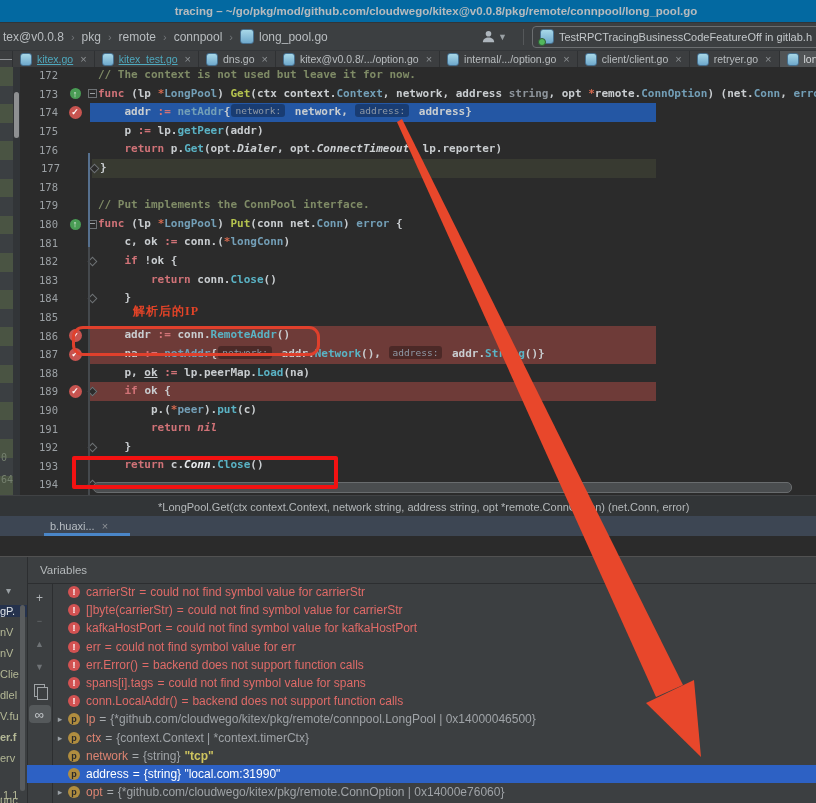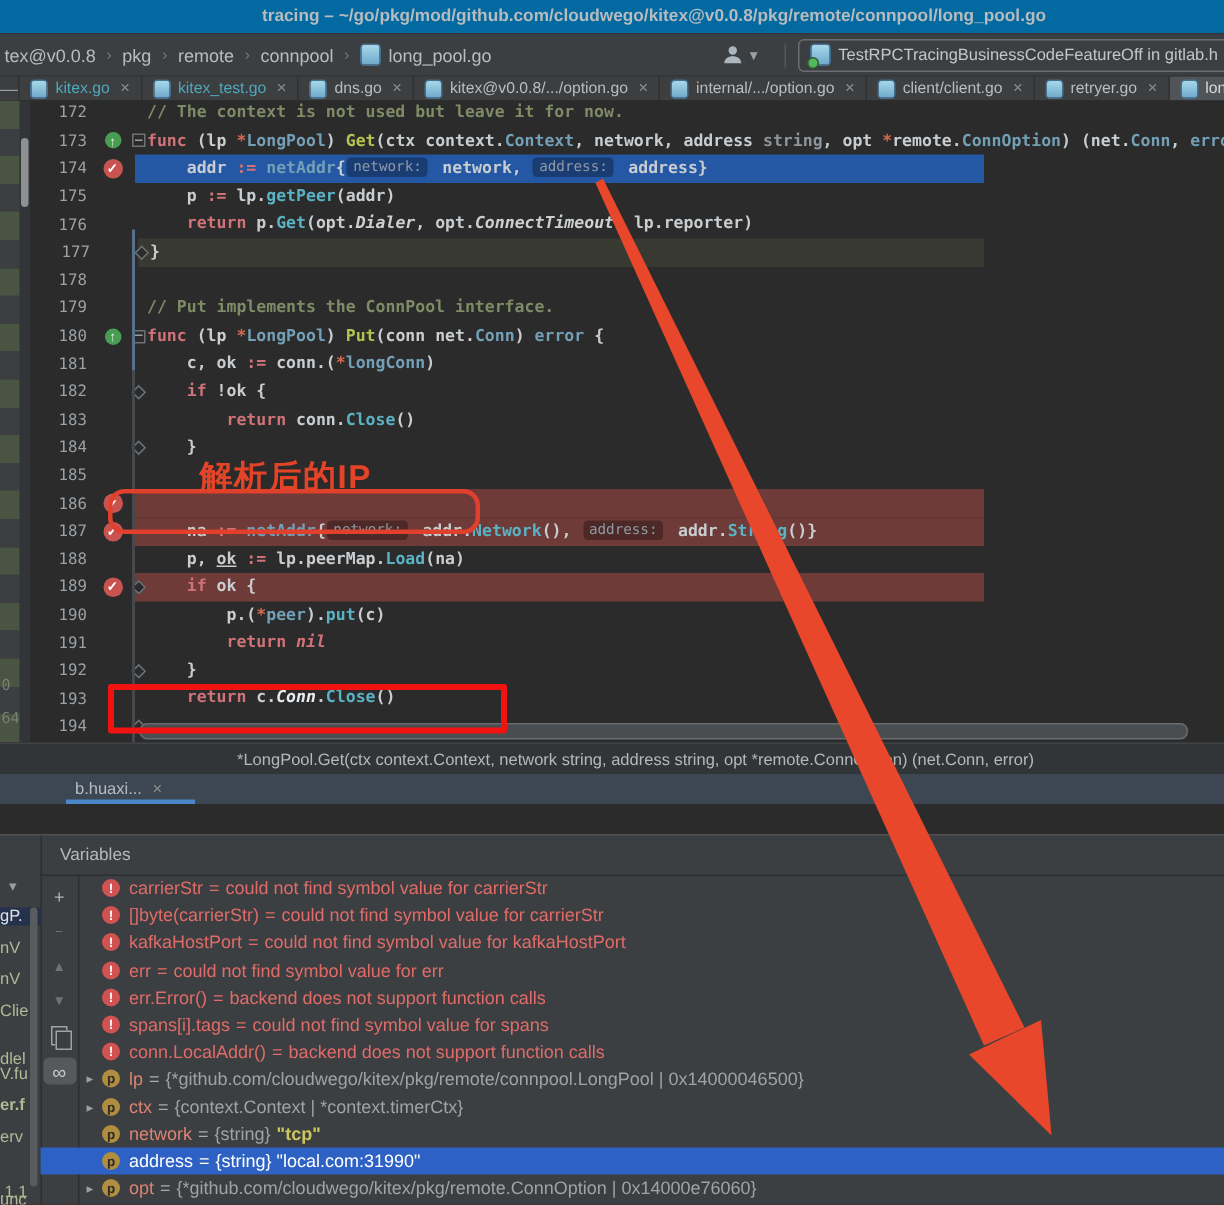--- a/index.html
+++ b/index.html
@@ -27,21 +27,21 @@
   .goicon.testdot:after{content:"";position:absolute;left:-3px;bottom:-3px;width:6px;height:6px;
     border-radius:50%;background:#52b85c;border:1px solid #2e5c33;}
   
   .tabbar{position:absolute;left:0;top:51px;width:816px;height:16px;background:#3c3e40;
     display:flex;align-items:stretch;overflow:hidden;border-bottom:1px solid #27292b;}
   .tabdash{width:22px;display:flex;align-items:center;justify-content:center;color:#9b9fa2;
     font-size:12px;border-right:1px solid #2f3133;}
   .tab{display:flex;align-items:center;gap:5px;padding:0 7px;border-right:1px solid #2f3133;
     font-size:10.5px;color:#b9bdbf;white-space:nowrap;cursor:default;}
   .tab .goicon{width:10px;height:11px;}
-  .tab.teal .tlabel{color:#4ea8bd;}
+  .tab.teal .tlabel{color:#4ea8bd;text-decoration:underline;}
   .tab.sel{background:#515456;color:#d8dadc;}
   .tclose{color:#8d9194;font-size:11px;margin-left:2px;}
   
   .editor{position:absolute;left:0;top:67px;width:816px;height:428px;background:#2b2b2b;overflow:hidden;}
   .bstrip{position:absolute;left:0;top:0;width:20px;height:428px;background:#323538;}
   .stripe{position:absolute;left:0;width:13px;height:19px;}
   .bsb{position:absolute;left:14px;top:25px;width:5px;height:46px;border-radius:3px;background:#8e9092;}
   .bfrag{position:absolute;left:1px;font:10px "DejaVu Sans Mono",monospace;color:#75806f;}
   #code{position:absolute;left:0;top:-1px;width:656px;}
   .line{display:flex;height:18.6px;align-items:center;position:relative;}
@@ -116,22 +116,22 @@
   .vval{color:#9fa3a7;}
   .vstr{color:#cfc55f;font-weight:bold;margin-left:4px;}
   .vrow.verr .vname,.vrow.verr .veq,.vrow.verr .vval{color:#e06b68;}
   .vrow.vsel .vname,.vrow.vsel .veq,.vrow.vsel .vval{color:#ffffff;}
   
   .annlayer{position:absolute;left:0;top:0;width:816px;height:803px;pointer-events:none;z-index:40;}
   .redbox1{position:absolute;left:72px;top:326px;width:242px;height:24px;border:3.5px solid #e0402c;
     border-radius:11px;z-index:41;}
   .redbox2{position:absolute;left:72px;top:456px;width:258px;height:25px;border:4.5px solid #f31212;
     border-radius:2px;z-index:41;}
-  .cnlabel{position:absolute;left:133px;top:303px;font-size:22px;font-weight:bold;color:#e34327;z-index:42;
-    font-family:Liberation Sans, sans-serif;letter-spacing:1px;}
+  .cnlabel{position:absolute;left:133px;top:303px;font-size:12px;font-weight:bold;color:#e34327;z-index:42;
+    font-family:Liberation Serif, serif;letter-spacing:1px;}
 </style>
 </head>
 <body>
 
 <div class="titlebar">
   <span>tracing – ~/go/pkg/mod/github.com/cloudwego/kitex@v0.0.8/pkg/remote/connpool/long_pool.go</span>
 </div>
 
 <div class="navbar">
   <div id="crumbs">
@@ -308,20 +308,21 @@
         <span class="gut"></span>
         <span class="fold"></span>
         <span class="src"></span>
       </div>
       <div class="line maroon">
         <span class="ln">186</span>
         <span class="gut">
           <span class="bpicon">✓</span>
         </span>
         <span class="fold"></span>
+        <span class="src"><span class="tk-pl">    addr </span><span class="tk-kw">:=</span><span class="tk-pl"> conn.</span><span class="tk-call">RemoteAddr</span><span class="tk-pl">()</span></span>
       </div>
       <div class="line maroon">
         <span class="ln">187</span>
         <span class="gut">
           <span class="bpicon">✓</span>
         </span>
         <span class="fold"></span>
         <span class="src"><span class="tk-pl">    na </span><span class="tk-kw">:=</span><span class="tk-pl"> </span><span class="tk-typ">netAddr</span><span class="tk-pl">{</span><span class="tk-chip">network:</span><span class="tk-pl"> addr.</span><span class="tk-call">Network</span><span class="tk-pl">(), </span><span class="tk-chip">address:</span><span class="tk-pl"> addr.</span><span class="tk-call">String</span><span class="tk-pl">()}</span></span>
       </div>
       <div class="line">
@@ -426,21 +427,21 @@
 <div class="gaprow"></div>
 
 <div class="debug">
   <div class="framescol">
     <span class="framecaret">▾</span>
     <div id="frames">
         <div class="frameitem fsel" style="top: 48px;">gP.</div>
         <div class="frameitem" style="top: 69px;">nV</div>
         <div class="frameitem" style="top: 90px;">nV</div>
         <div class="frameitem" style="top: 111px;">Clie</div>
-        <div class="frameitem" style="top: 143px;">dlel</div>
+        <div class="frameitem" style="top: 132px;">dlel</div>
         <div class="frameitem" style="top: 153px;">V.fu</div>
         <div class="frameitem" style="top: 174px; font-weight: bold;">er.f</div>
         <div class="frameitem" style="top: 195px;">erv</div>
         <div class="frameitem" style="top: 208px; margin-top: 24px;">.1.1</div>
         <div class="frameitem" style="top: 237px;">unc</div>
       </div>
     <div class="fsb"></div>
   </div>
   <div class="dheader">
     <span>Variables</span>

